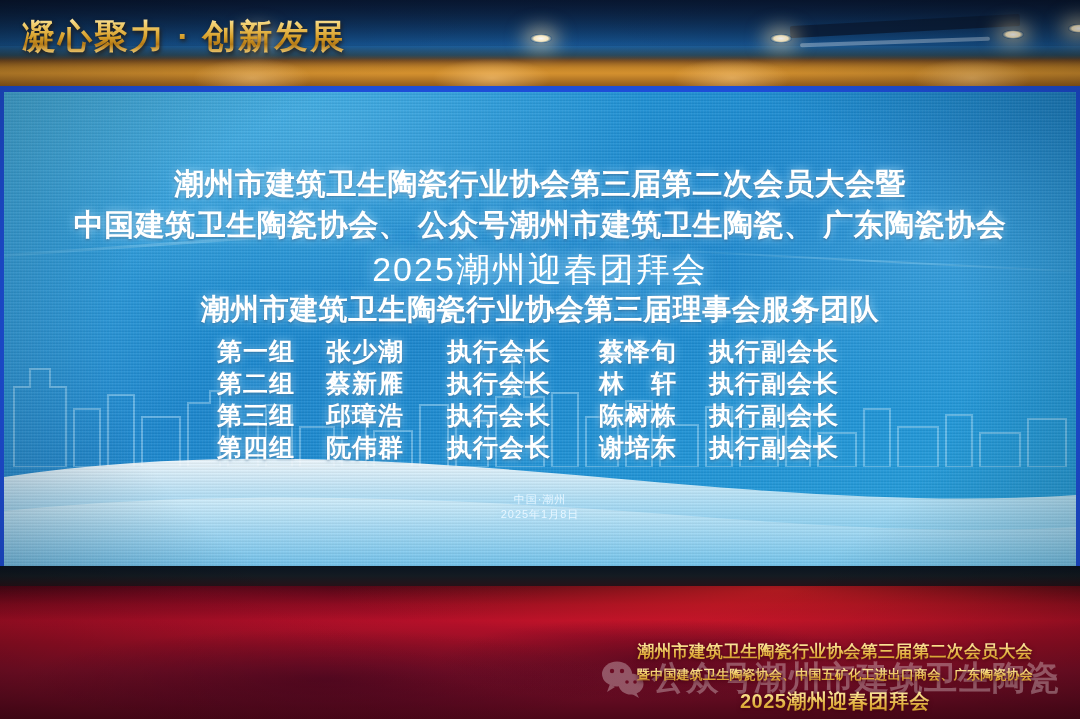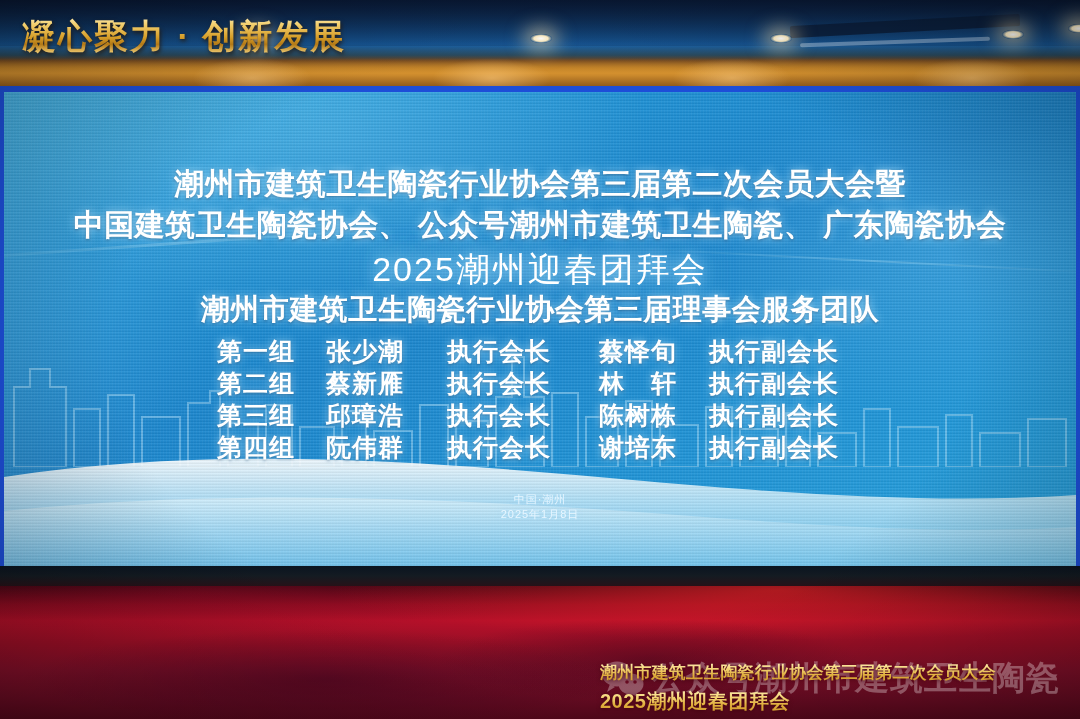--- a/index.html
+++ b/index.html
@@ -80,21 +80,21 @@
   .floor-hot{position:absolute;left:0;top:586px;width:1080px;height:70px;
     background:radial-gradient(ellipse 620px 70px at 72% 6%,rgba(255,40,40,.55),rgba(180,10,30,0) 72%),
                radial-gradient(ellipse 500px 60px at 18% 10%,rgba(150,10,40,.4),rgba(120,8,30,0) 70%);}
   .floor-shadow{position:absolute;left:0;top:620px;width:1080px;height:99px;
     background:radial-gradient(ellipse 420px 70px at 30% 60%,rgba(40,0,25,.42),rgba(0,0,0,0) 72%),
                radial-gradient(ellipse 300px 60px at 60% 40%,rgba(30,0,20,.35),rgba(0,0,0,0) 70%);}
   .vignette{position:absolute;left:0;top:0;width:1080px;height:719px;pointer-events:none;
     background:radial-gradient(ellipse 780px 520px at 50% 48%,rgba(0,0,0,0) 55%,rgba(0,0,0,.30) 100%);}
 
   
-  .caption{position:absolute;right:10px;bottom:4px;width:470px;text-align:left;z-index:12;}
+  .caption{position:absolute;right:10px;bottom:4px;width:470px;text-align:center;z-index:12;}
   .cap-line{white-space:nowrap;
     background:linear-gradient(180deg,#fff3c6 0%,#f6d87e 30%,#e0ae3c 62%,#c8902a 100%);
     -webkit-background-clip:text;background-clip:text;color:transparent;
     filter:drop-shadow(0 1px 2px rgba(60,0,12,.9));}
   .cap1{font-size:17px;font-weight:bold;letter-spacing:.2px;}
   .cap2{font-size:13px;font-weight:bold;letter-spacing:.2px;margin-top:3px;}
   .cap3{font-size:20px;font-weight:bold;letter-spacing:.5px;margin-top:4px;}
 
   
   .watermark{position:absolute;left:600px;bottom:18px;z-index:11;display:flex;align-items:center;
@@ -244,17 +244,18 @@
       <ellipse cx="31" cy="25" rx="12.5" ry="10.5" fill="#ffffff"></ellipse>
       <path d="M36,33 L39,39 L32,35 Z" fill="#ffffff"></path>
       <circle cx="27" cy="23" r="1.8" fill="#7a1028"></circle>
       <circle cx="35" cy="23" r="1.8" fill="#7a1028"></circle>
     </svg>
     <span class="wm-text">公众号潮州市建筑卫生陶瓷</span>
   </div>
 
   <div class="caption">
     <div class="cap-line cap1">潮州市建筑卫生陶瓷行业协会第三届第二次会员大会</div>
+    <div class="cap-line cap2">暨中国建筑卫生陶瓷协会、中国五矿化工进出口商会、广东陶瓷协会</div>
     <div class="cap-line cap3">2025潮州迎春团拜会</div>
   </div>
 
   <div class="vignette"></div>
 </div>
 
 </body></html>

